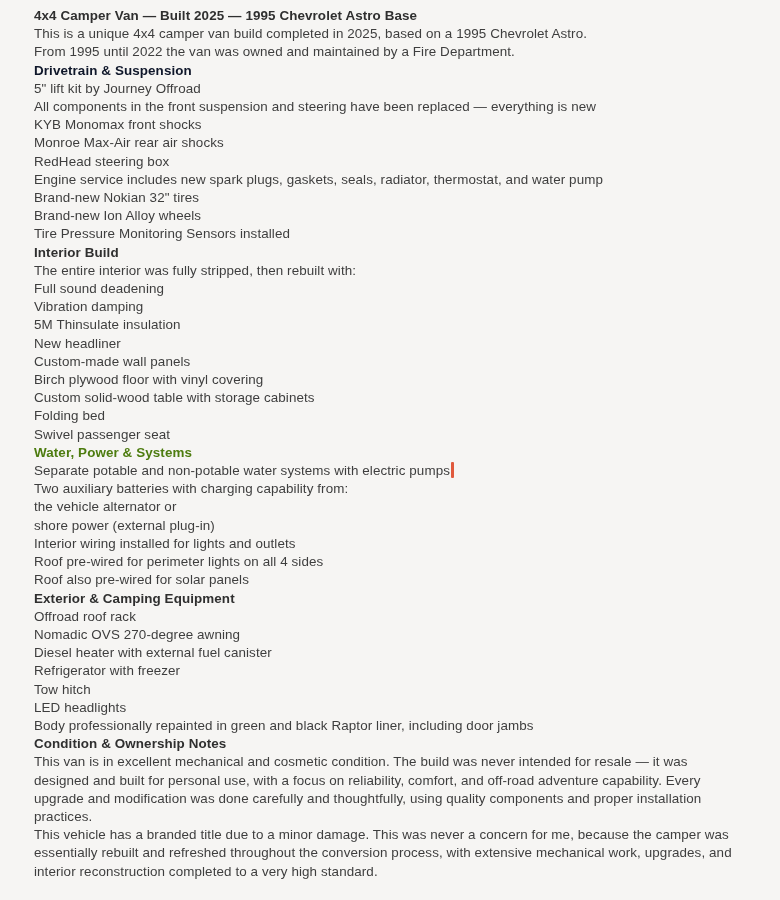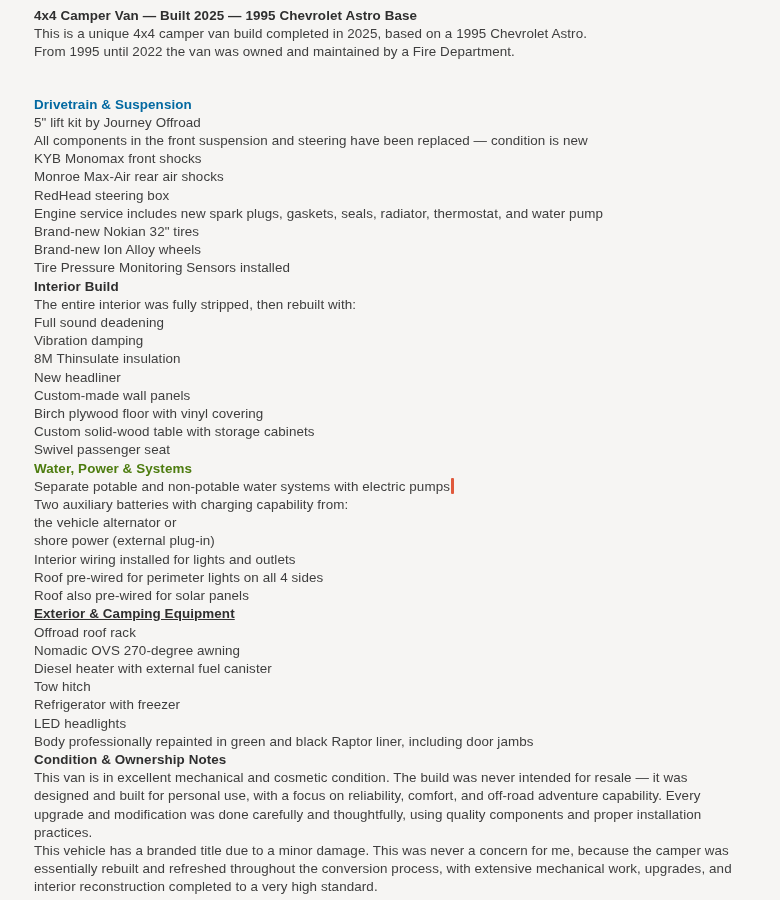--- a/index.html
+++ b/index.html
@@ -38,53 +38,54 @@
   }
 </style>
 </head>
 <body style="background: rgb(246, 245, 243);">
 
 <main class="editor-surface">
   <div class="doc" style="color: rgb(62, 62, 62);">
       <div class="line heading" style="color: rgb(47, 47, 47);"><span>4x4 Camper Van — Built 2025 — 1995 Chevrolet Astro Base</span></div>
       <div class="line"><span>This is a unique 4x4 camper van build completed in 2025, based on a 1995 Chevrolet Astro.</span></div>
       <div class="line"><span>From 1995 until 2022 the van was owned and maintained by a Fire Department.</span></div>
-      <div class="line heading" style="color: #0369a1; margin-top: 34px;"><span>Drivetrain &amp; Suspension</span></div>
+      <div class="line heading" style="color: #0f172a;"><span>Drivetrain &amp; Suspension</span></div>
       <div class="line"><span>5" lift kit by Journey Offroad</span></div>
-      <div class="line"><span>All components in the front suspension and steering have been replaced — condition is new</span></div>
+      <div class="line"><span>All components in the front suspension and steering have been replaced — everything is new</span></div>
       <div class="line"><span>KYB Monomax front shocks</span></div>
       <div class="line"><span>Monroe Max-Air rear air shocks</span></div>
       <div class="line"><span>RedHead steering box</span></div>
       <div class="line"><span>Engine service includes new spark plugs, gaskets, seals, radiator, thermostat, and water pump</span></div>
       <div class="line"><span>Brand-new Nokian 32" tires</span></div>
       <div class="line"><span>Brand-new Ion Alloy wheels</span></div>
       <div class="line"><span>Tire Pressure Monitoring Sensors installed</span></div>
       <div class="line heading" style="color: rgb(47, 47, 47);"><span>Interior Build</span></div>
       <div class="line"><span>The entire interior was fully stripped, then rebuilt with:</span></div>
       <div class="line"><span>Full sound deadening</span></div>
       <div class="line"><span>Vibration damping</span></div>
-      <div class="line"><span>8M Thinsulate insulation</span></div>
+      <div class="line"><span>5M Thinsulate insulation</span></div>
       <div class="line"><span>New headliner</span></div>
       <div class="line"><span>Custom-made wall panels</span></div>
       <div class="line"><span>Birch plywood floor with vinyl covering</span></div>
       <div class="line"><span>Custom solid-wood table with storage cabinets</span></div>
+      <div class="line"><span>Folding bed</span></div>
       <div class="line"><span>Swivel passenger seat</span></div>
       <div class="line heading" style="color: #4d7c0f;"><span>Water, Power &amp; Systems</span></div>
       <div class="line"><span>Separate potable and non-potable water systems with electric pumps</span><span class="caret" style="background: rgb(224, 89, 60);"></span></div>
       <div class="line"><span>Two auxiliary batteries with charging capability from:</span></div>
       <div class="line"><span>the vehicle alternator or</span></div>
       <div class="line"><span>shore power (external plug-in)</span></div>
       <div class="line"><span>Interior wiring installed for lights and outlets</span></div>
       <div class="line"><span>Roof pre-wired for perimeter lights on all 4 sides</span></div>
       <div class="line"><span>Roof also pre-wired for solar panels</span></div>
-      <div class="line heading" style="color: rgb(47, 47, 47); text-decoration: underline;"><span>Exterior &amp; Camping Equipment</span></div>
+      <div class="line heading" style="color: rgb(47, 47, 47);"><span>Exterior &amp; Camping Equipment</span></div>
       <div class="line"><span>Offroad roof rack</span></div>
       <div class="line"><span>Nomadic OVS 270-degree awning</span></div>
       <div class="line"><span>Diesel heater with external fuel canister</span></div>
+      <div class="line"><span>Refrigerator with freezer</span></div>
       <div class="line"><span>Tow hitch</span></div>
-      <div class="line"><span>Refrigerator with freezer</span></div>
       <div class="line"><span>LED headlights</span></div>
       <div class="line"><span>Body professionally repainted in green and black Raptor liner, including door jambs</span></div>
       <div class="line heading" style="color: rgb(47, 47, 47);"><span>Condition &amp; Ownership Notes</span></div>
       <div class="line"><span>This van is in excellent mechanical and cosmetic condition. The build was never intended for resale — it was designed and built for personal use, with a focus on reliability, comfort, and off-road adventure capability. Every upgrade and modification was done carefully and thoughtfully, using quality components and proper installation practices.</span></div>
       <div class="line"><span>This vehicle has a branded title due to a minor damage. This was never a concern for me, because the camper was essentially rebuilt and refreshed throughout the conversion process, with extensive mechanical work, upgrades, and interior reconstruction completed to a very high standard.</span></div>
     </div>
 </main>
 
 </body></html>

